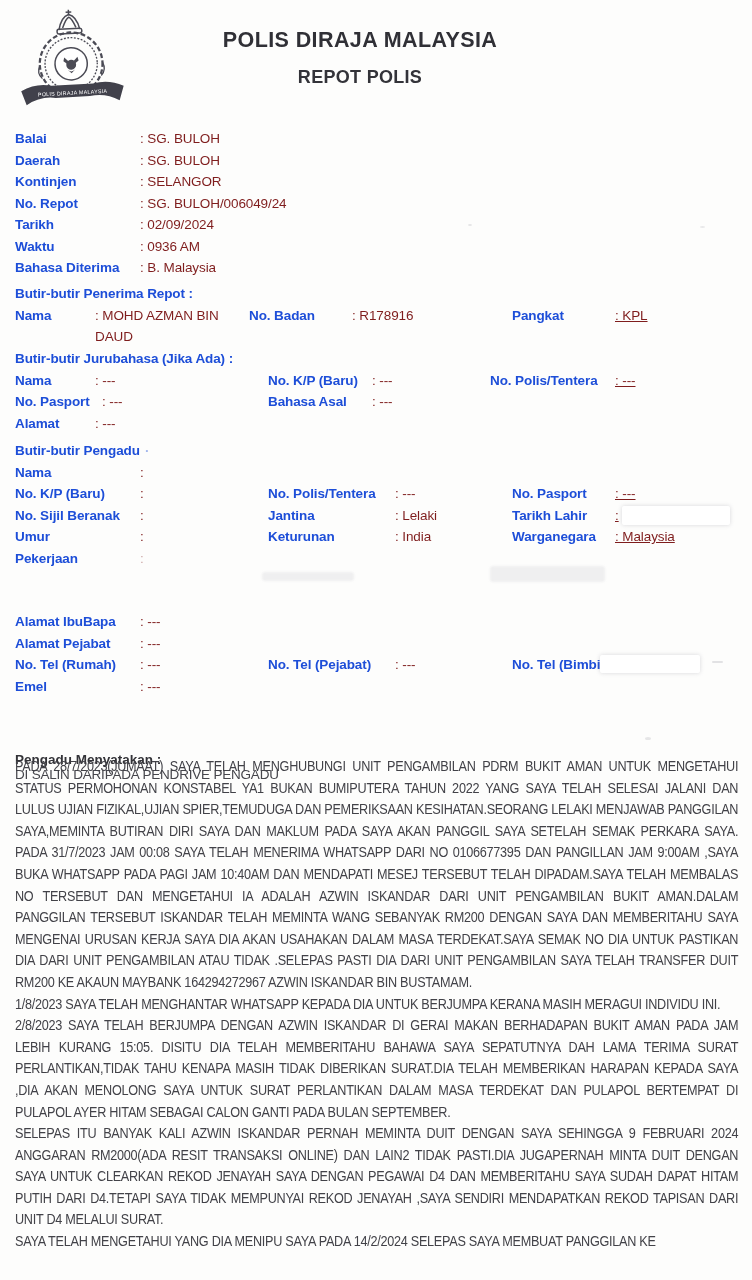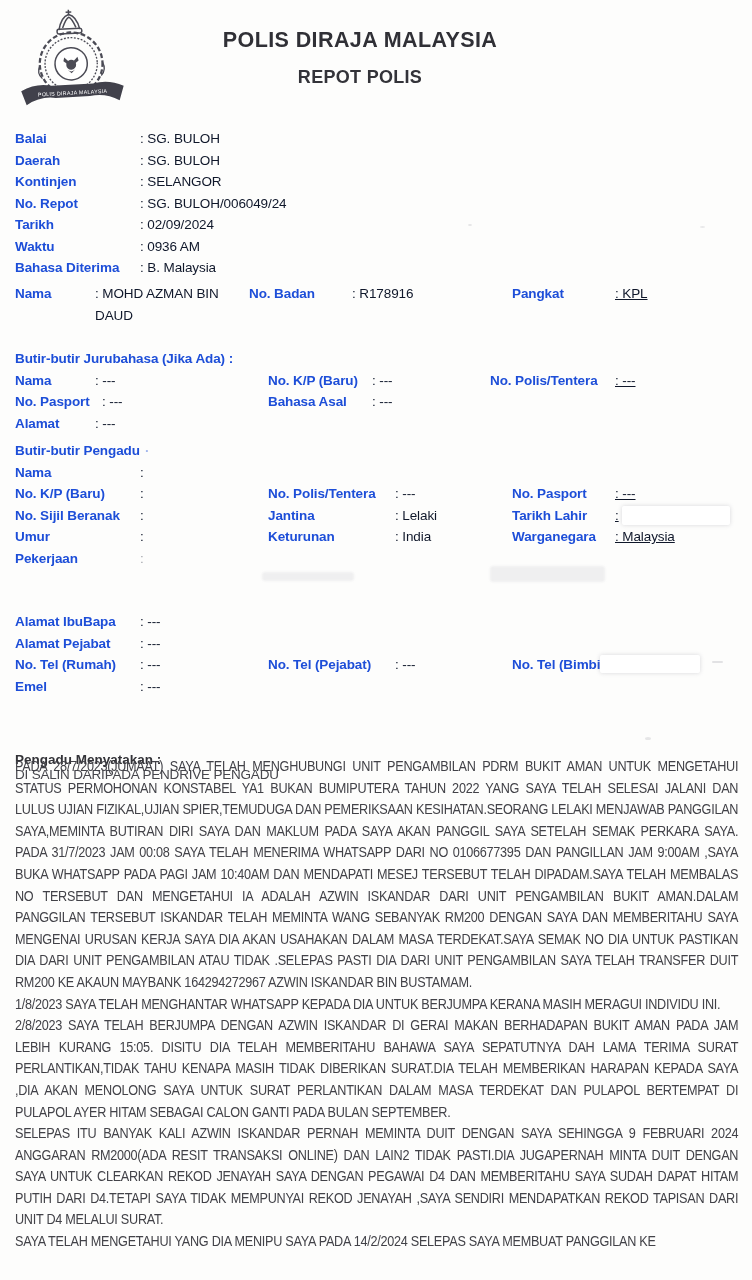--- a/index.html
+++ b/index.html
@@ -23,21 +23,21 @@
     position:absolute;top:67px;left:0;width:100%;text-align:center;
     transform:translateX(-16px);
     font-size:18px;font-weight:bold;color:#333339;letter-spacing:.3px;
   }
 
   
   .section{position:absolute;left:0;width:752px;}
   .row{position:relative;height:21.5px;font-size:13.5px;line-height:21.5px;}
   .row-tall{height:43px;}
   .lbl{position:absolute;font-weight:bold;color:#1d4ed8;letter-spacing:-.1px;white-space:nowrap;}
-  .val{position:absolute;color:#0f172a;letter-spacing:-.1px;white-space:nowrap;}
+  .val{position:absolute;color:#7f1d1d;letter-spacing:-.1px;white-space:nowrap;}
   .val-wrap{white-space:normal;width:158px;}
   .heading{font-weight:bold;color:#333338;font-size:13.5px;line-height:21.5px;height:21.5px;position:relative;}
   .faint{opacity:.4;}
 
   
   .c-l0{left:15px;}
   .c-v0{left:140px;}
   .c-v0n{left:95px;}
   .c-v0p{left:102px;}
   .c-l1{left:268px;}
@@ -124,20 +124,23 @@
       <span class="lbl c-l0">Waktu</span>
       <span class="val c-v0">: 0936 AM</span>
     </div>
     <div class="row">
       <span class="lbl c-l0">Bahasa Diterima</span>
       <span class="val c-v0">: B. Malaysia</span>
     </div>
   </div>
 
   <div class="section" style="top:283px;">
+    <div class="heading">
+      <span class="lbl c-l0">Butir-butir Penerima Repot :</span>
+    </div>
     <div class="row row-tall">
       <span class="lbl c-l0">Nama</span>
       <span class="val c-v0n val-wrap">: MOHD AZMAN BIN DAUD</span>
       <span class="lbl c-l1p">No. Badan</span>
       <span class="val c-v1p">: R178916</span>
       <span class="lbl c-l2">Pangkat</span>
       <span class="val c-v2">: KPL</span>
     </div>
   </div>
 

